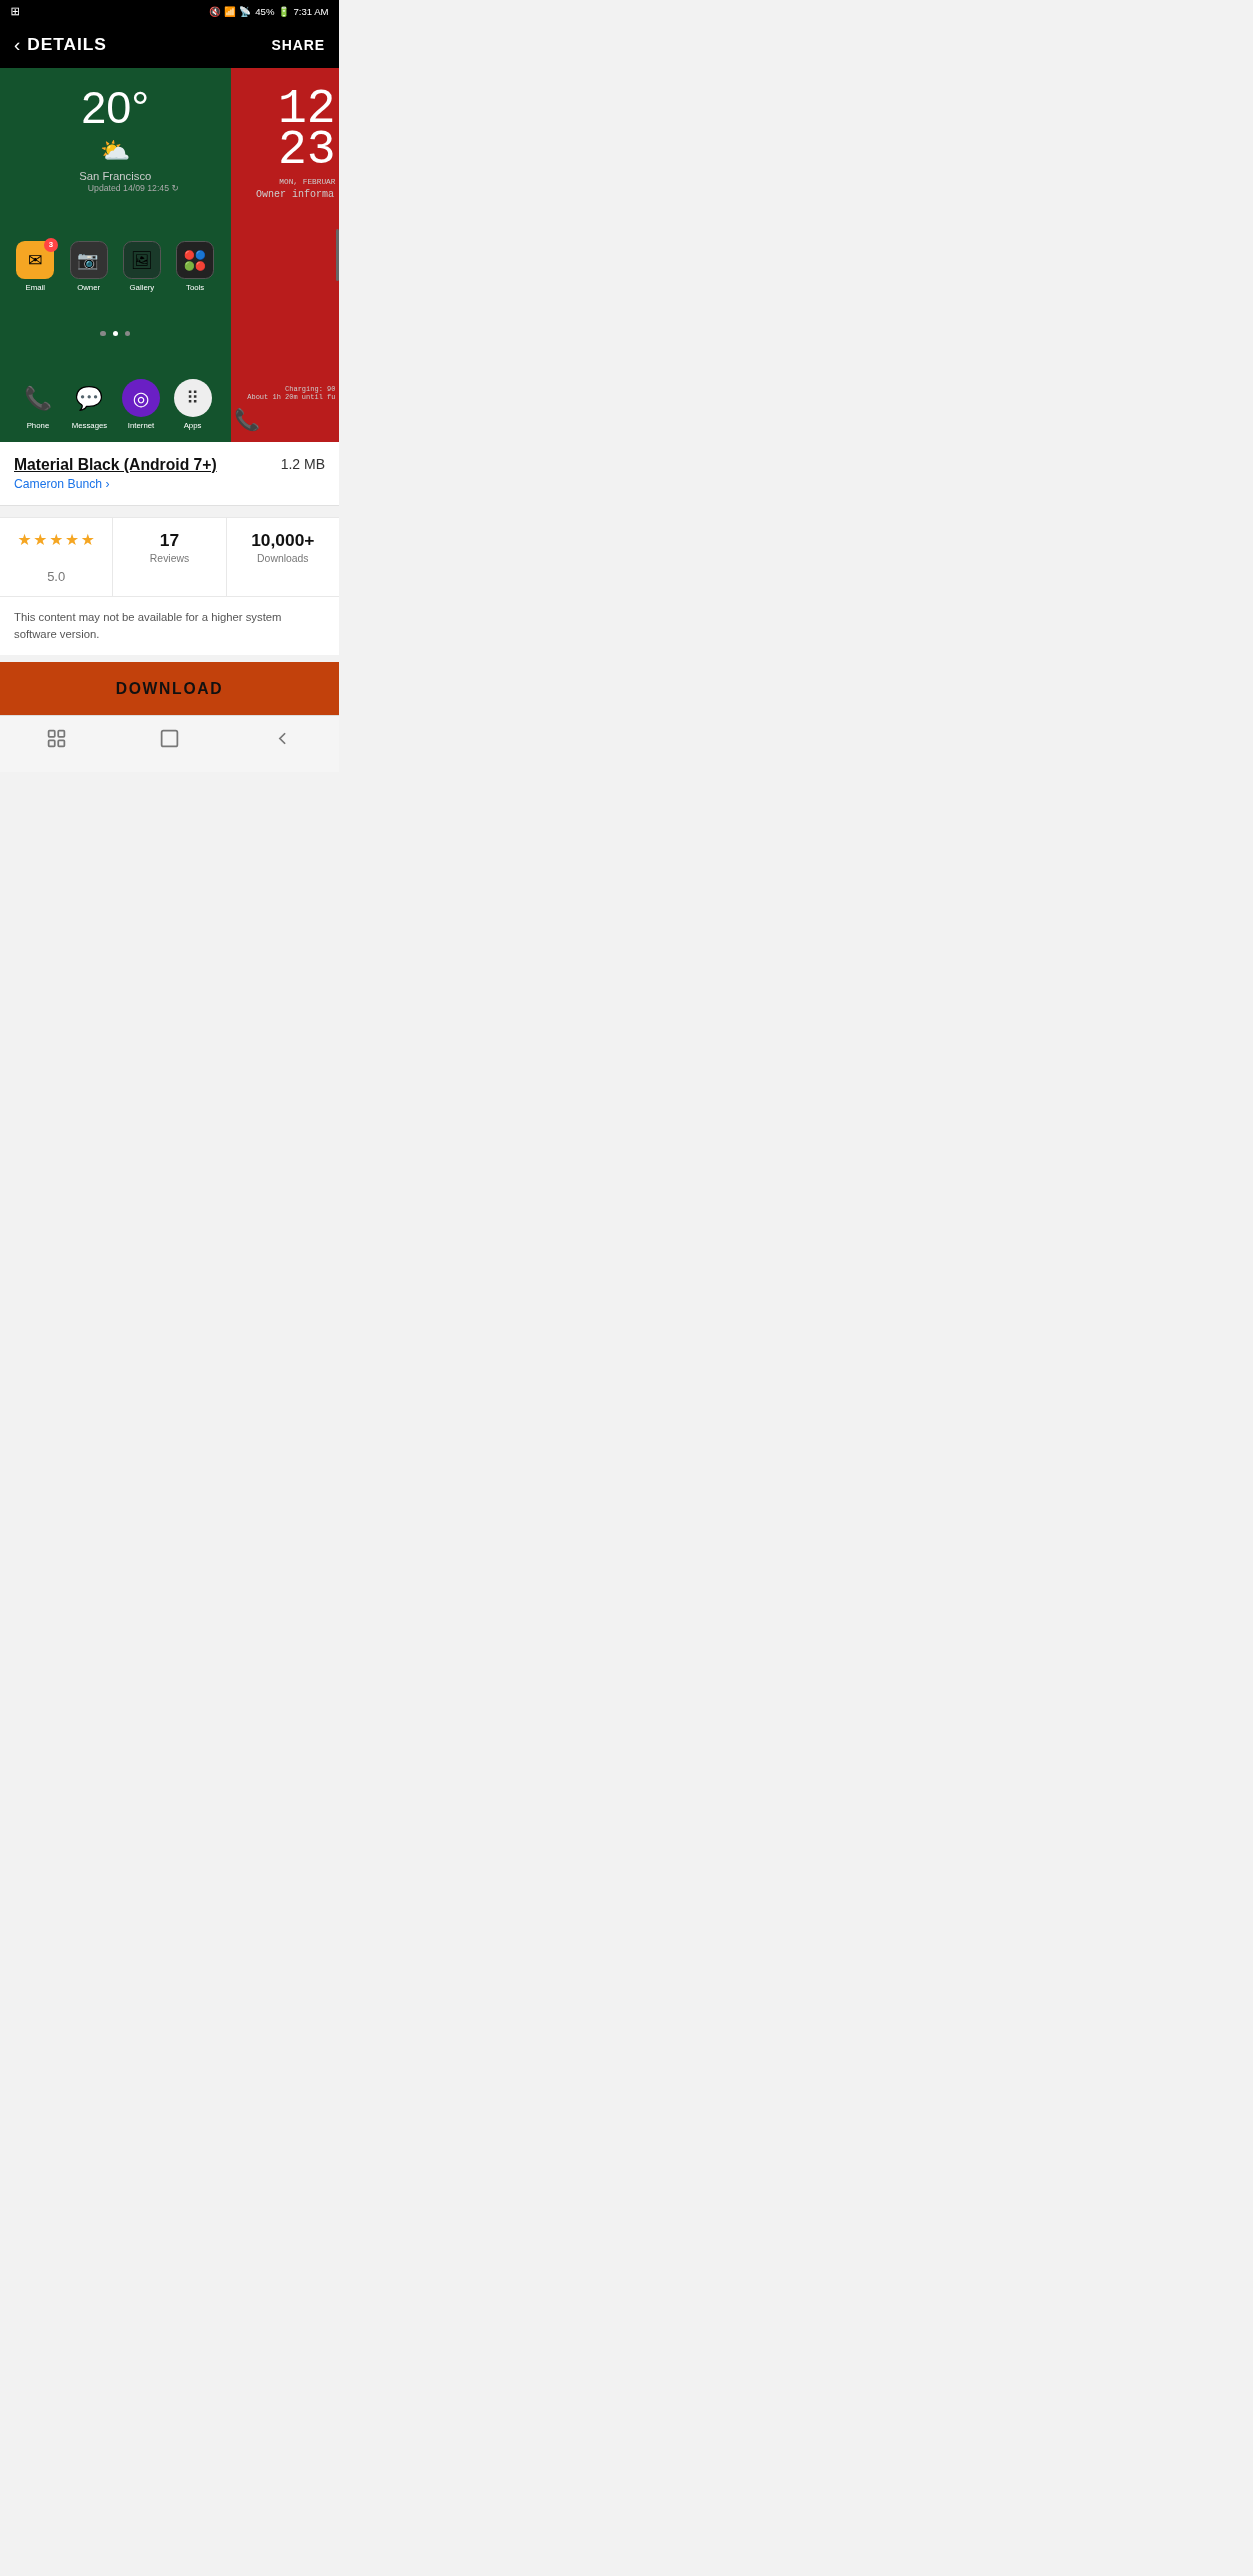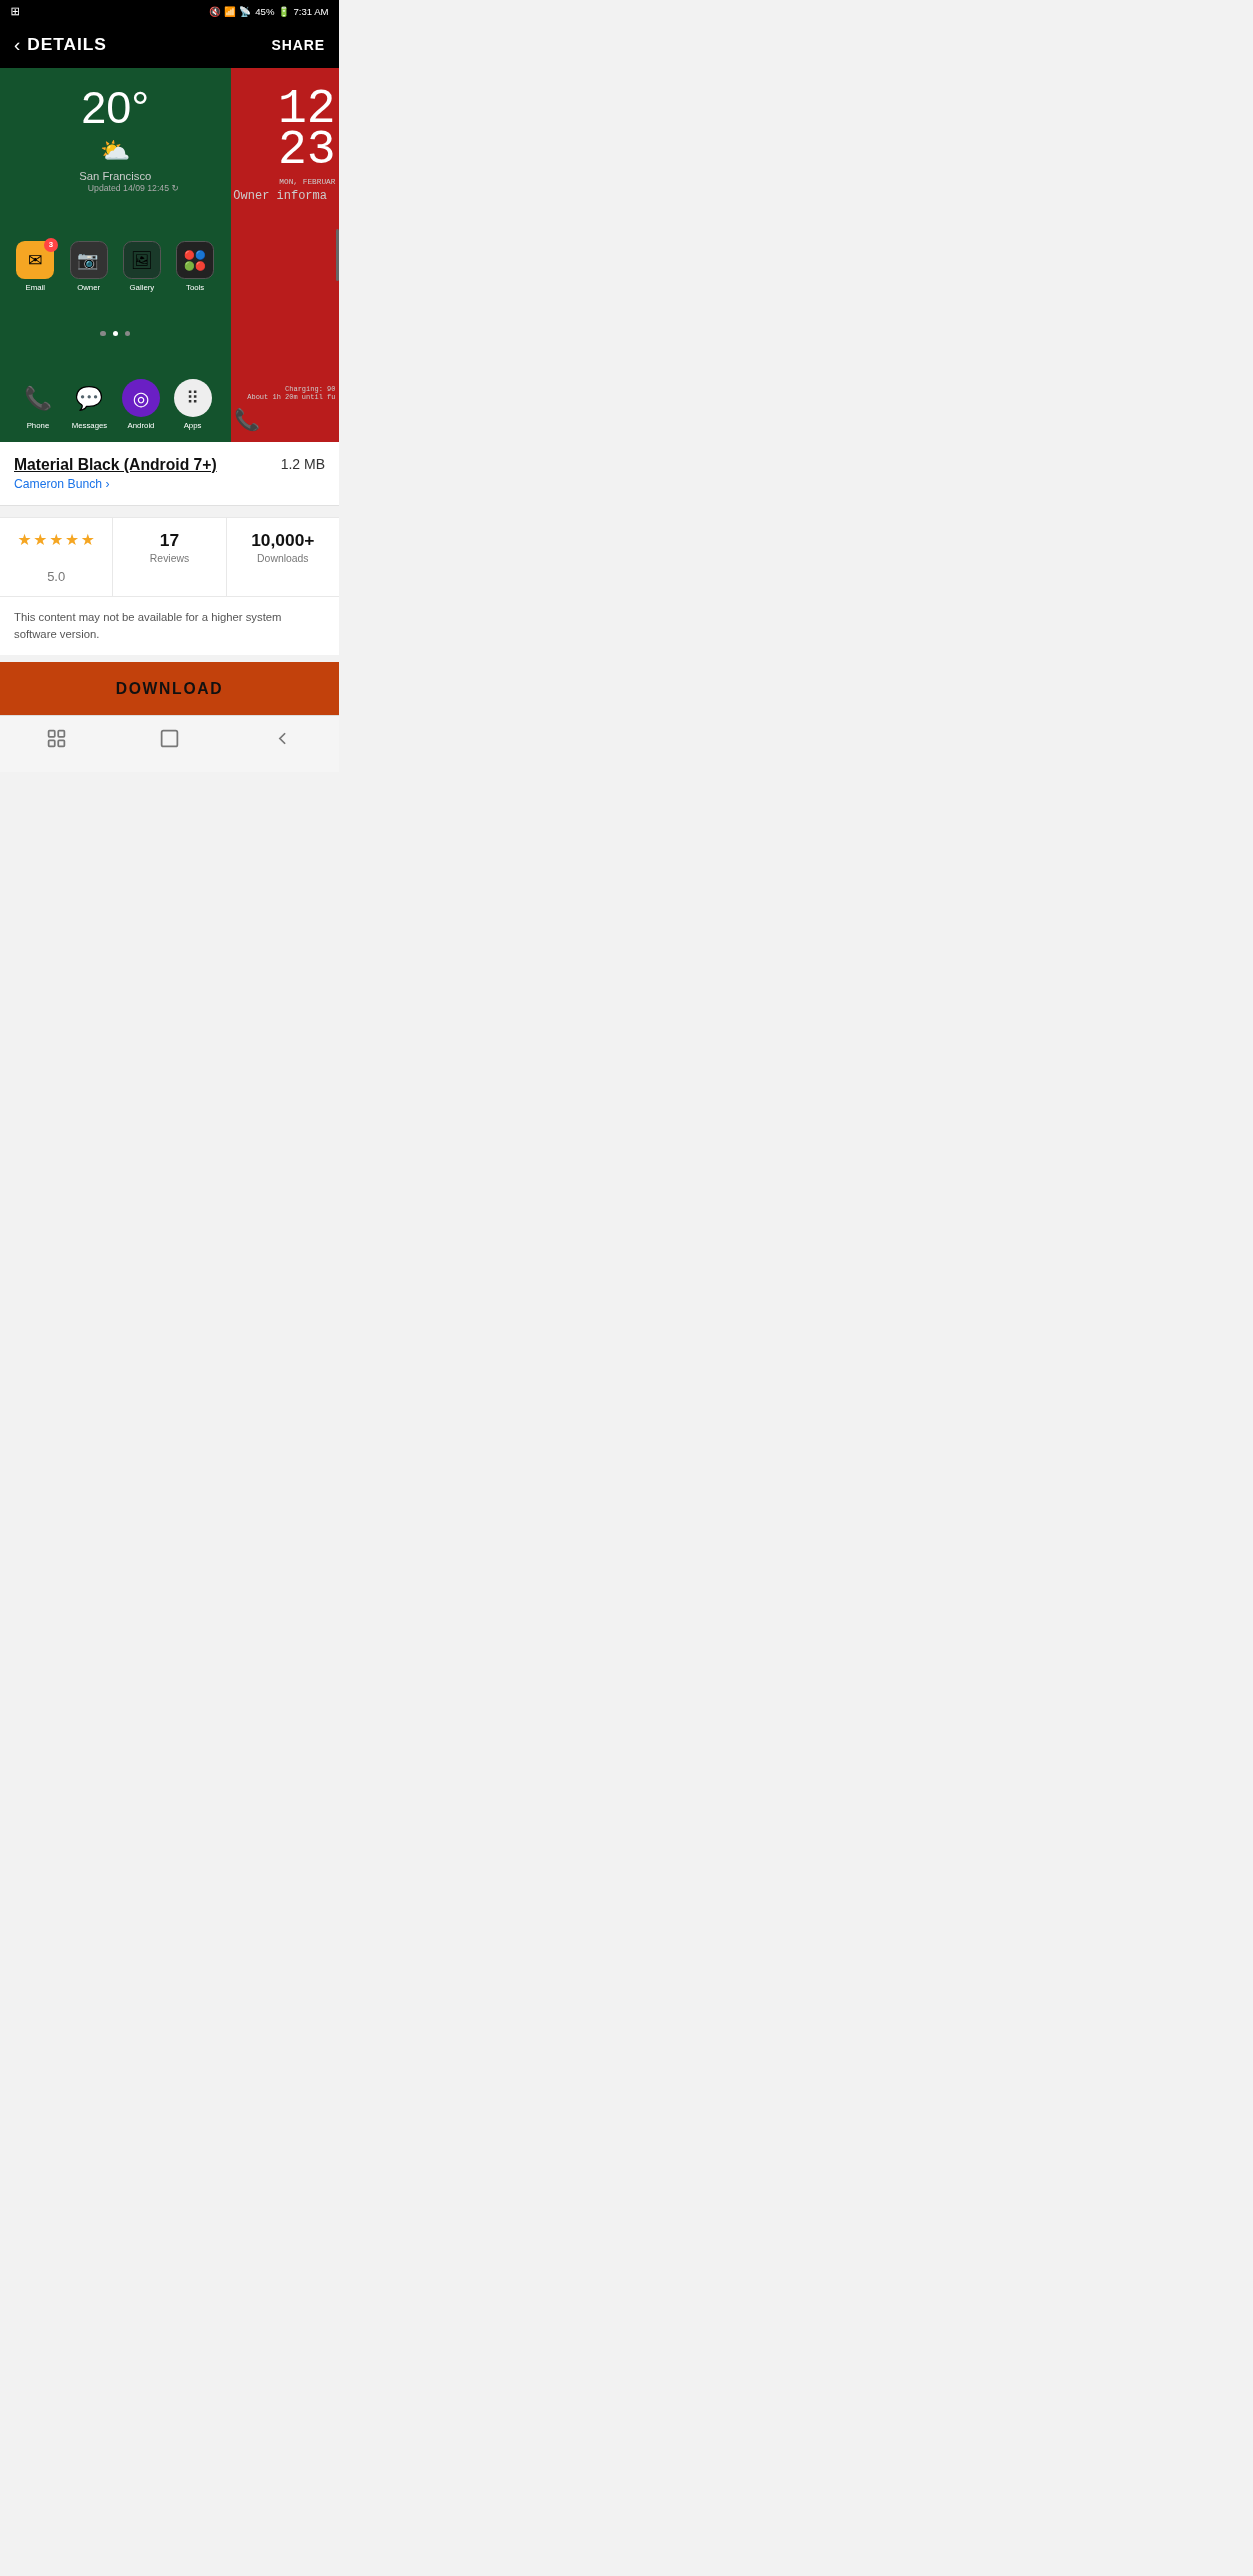--- a/index.html
+++ b/index.html
@@ -470,36 +470,36 @@
       <div class="app-item">
         <div class="dock-icon messages-ico">
           <span style="color:#4fc3f7; font-size:22.6px;">💬</span>
         </div>
         <span class="app-label">Messages</span>
       </div>
       <div class="app-item">
         <div class="dock-icon internet-ico">
           <span style="color:#fff; font-size:19px;">◎</span>
         </div>
-        <span class="app-label">Android</span>
+        <span class="app-label">Internet</span>
       </div>
       <div class="app-item">
         <div class="dock-icon apps-ico">
           <span style="color:#333; font-size:17.4px;">⠿</span>
         </div>
         <span class="app-label">Apps</span>
       </div>
     </div>
   </div>
 
   <div class="screenshot-second">
     <div class="second-time" style="font-size:48px; color:#fff; text-align:right;">12</div>
     <div class="second-time" style="font-size:48px; color:#fff; text-align:right; margin-top:-7px;">23</div>
     <div class="second-date-info" style="color:#ccc; font-size:7.8px; text-align:right; padding-right:3.5px;">MON, FEBRUAR</div>
-    <div class="second-date-info" style="color:#ccc; font-size:12px; text-align:right; padding-right:12px;">Owner informa</div>
+    <div class="second-date-info" style="color:#ccc; font-size:10px; text-align:right; padding-right:5px;">Owner informa</div>
 
     <div style="position:absolute; right:0; top:50%; width:2.6px; height:52px; background:#666; border-radius:1.7px; margin-top:-26px;"></div>
 
     <div style="flex:1;"></div>
     <div class="second-charging" style="color:#ccc; font-size:7px; text-align:right; width:100%; padding-right:3.5px; padding-bottom:3.5px;">Charging: 90<br>About 1h 20m until fu</div>
     <div class="second-phone-icon" style="color:#4fc3f7; font-size:21px; padding-left:3.5px; padding-bottom:8.7px;">📞</div>
   </div>
 
 </div>
 

